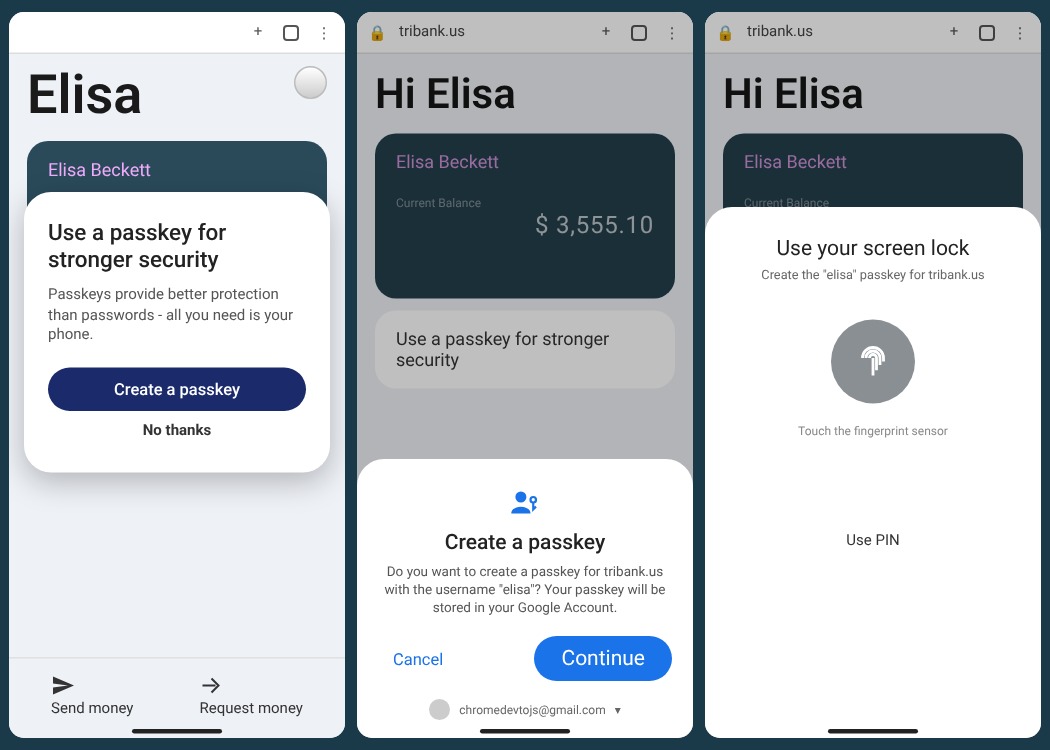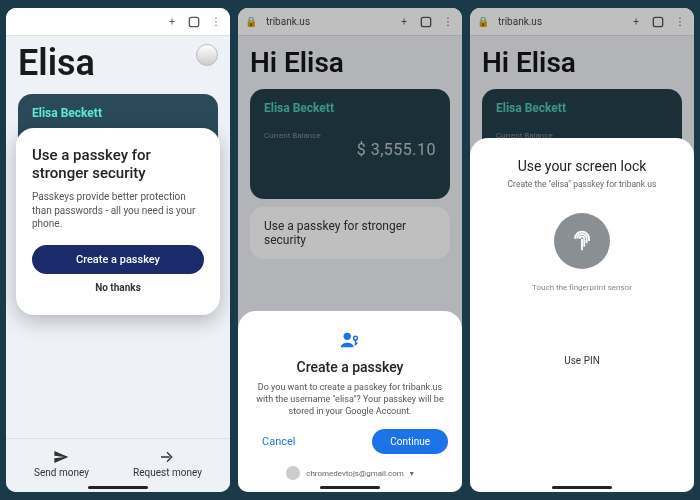--- a/index.html
+++ b/index.html
@@ -5,44 +5,44 @@
   * { box-sizing: border-box; margin: 0; padding: 0; font-family: Roboto, Arial, sans-serif; }
   body { background:#1a3a4a; width:700px; height:500px; overflow:hidden; display:flex; gap:8px; padding:8px 6px; }
   .phone { flex:1; background:#eef1f6; border-radius:10px; overflow:hidden; position:relative; display:flex; flex-direction:column; }
   .addr { height:28px; background:#fff; display:flex; align-items:center; padding:0 6px; gap:6px; font-size:10px; color:#444; border-bottom:1px solid #ddd; }
   .addr .sp { flex:1; }
   .addr .ic { width:16px; height:16px; display:flex; align-items:center; justify-content:center; color:#555; }
   .content { position:relative; flex:1; padding:10px 12px; }
   .greet { font-size:28px; font-weight:600; color:#1a1a1a; margin-bottom:10px; }
   .avatar { position:absolute; right:12px; top:8px; width:22px; height:22px; border-radius:50%; background:linear-gradient(#fff,#ccc); border:1px solid #bbb; }
   .card { background:#2a4a5a; border-radius:14px; padding:12px 14px; color:#cdd6dc; font-size:11px; margin-bottom:8px; min-height:110px; }
-  .card .name { font-size:12px; color:#5eead4; margin-bottom:16px;font-weight:bold; }
+  .card .name { font-size:12px; color:#f0abfc; margin-bottom:16px; }
   .card .lbl { font-size:8px; color:#96a5ae; text-align:left; }
   .card .bal { font-size:16px; color:#dfe6ea; text-align:right; letter-spacing:.5px; }
   .bluecard { background:#1a3a8a; border-radius:14px; padding:10px; color:#fff; font-size:14px; margin-top:8px; }
   .goalrow { display:flex; justify-content:space-between; align-items:center; margin-top:16px; font-size:12px; }
   .msgbtn { font-size:9px; padding:3px 8px; border:1px solid #aaa; border-radius:10px; background:#fff; }
   .bottombar { display:flex; justify-content:space-around; padding:10px 6px 14px; font-size:10px; color:#333; background:#eef1f6; border-top:1px solid #e0e0e0; }
-  .bottombar > div { display:flex; flex-direction:column; align-items:center; gap:2px; }
+  .bottombar > div { display:flex; flex-direction:column; align-items:flex-start; gap:2px; }
   .bottombar svg { width:16px; height:16px; }
   .scrim { position:absolute; inset:0; background:rgba(0,0,0,.25); }
   
   .m1 { position:absolute; left:10px; right:10px; top:120px; background:#fff; border-radius:18px; padding:18px 16px 14px; box-shadow:0 6px 20px rgba(0,0,0,.25); }
   .m1 h3 { font-size:15px; font-weight:500; color:#222; margin-bottom:8px; line-height:1.2; }
   .m1 p { font-size:10px; color:#555; line-height:1.35; margin-bottom:14px; }
   .btn-primary { background:#1a2a6a; color:#fff; border:none; border-radius:18px; padding:8px 0; width:100%; font-size:11px; font-weight:500; }
   .btn-text { background:none; border:none; color:#333; font-size:10px; padding:8px 0; width:100%; margin-top:0;font-weight:bold; }
   
   .sheet { position:absolute; left:0; right:0; bottom:0; background:#fff; border-radius:18px 18px 0 0; padding:18px 14px 12px; text-align:center; }
   .sheet .picon { width:22px; height:22px; margin:0 auto 8px; color:#1a73e8; }
   .sheet h3 { font-size:14px; font-weight:500; color:#222; margin-bottom:6px; }
   .sheet p { font-size:9px; color:#555; line-height:1.35; margin-bottom:12px; padding:0 4px; }
   .sheet .btnrow { display:flex; justify-content:space-between; align-items:center; }
   .sheet .cancel { color:#1a73e8; font-size:11px; background:none; border:none; padding:6px 10px; }
-  .sheet .cont { background:#1a73e8; color:#fff; border:none; border-radius:16px; padding:7px 18px; font-size:10px; }
+  .sheet .cont { background:#1a73e8; color:#fff; border:none; border-radius:16px; padding:7px 18px; font-size:14px; }
   .sheet .acct { display:flex; align-items:center; gap:6px; font-size:8px; color:#666; margin-top:12px; justify-content:center; }
   .sheet .acct .av { width:14px; height:14px; border-radius:50%; background:#ccc; }
   
   .lock { position:absolute; left:0; right:0; bottom:0; top:130px; background:#fff; border-radius:18px 18px 0 0; padding:20px 14px 12px; text-align:center; }
   .lock h3 { font-size:14px; font-weight:400; color:#222; margin-bottom:5px; }
   .lock p { font-size:8.5px; color:#666; margin-bottom:24px; }
   .fp { width:56px; height:56px; border-radius:50%; background:#8a8f94; margin:0 auto 14px; display:flex; align-items:center; justify-content:center; color:#fff; }
   .lock .touch { font-size:8px; color:#888; margin-bottom:28px; }
   .lock .pin { font-size:10px; color:#333; text-align:left; padding:6px 2px; background:none; border:none;margin-top:29px; }
   .homebar { position:absolute; bottom:3px; left:50%; transform:translateX(-50%); width:60px; height:3px; background:#222; border-radius:2px; }

